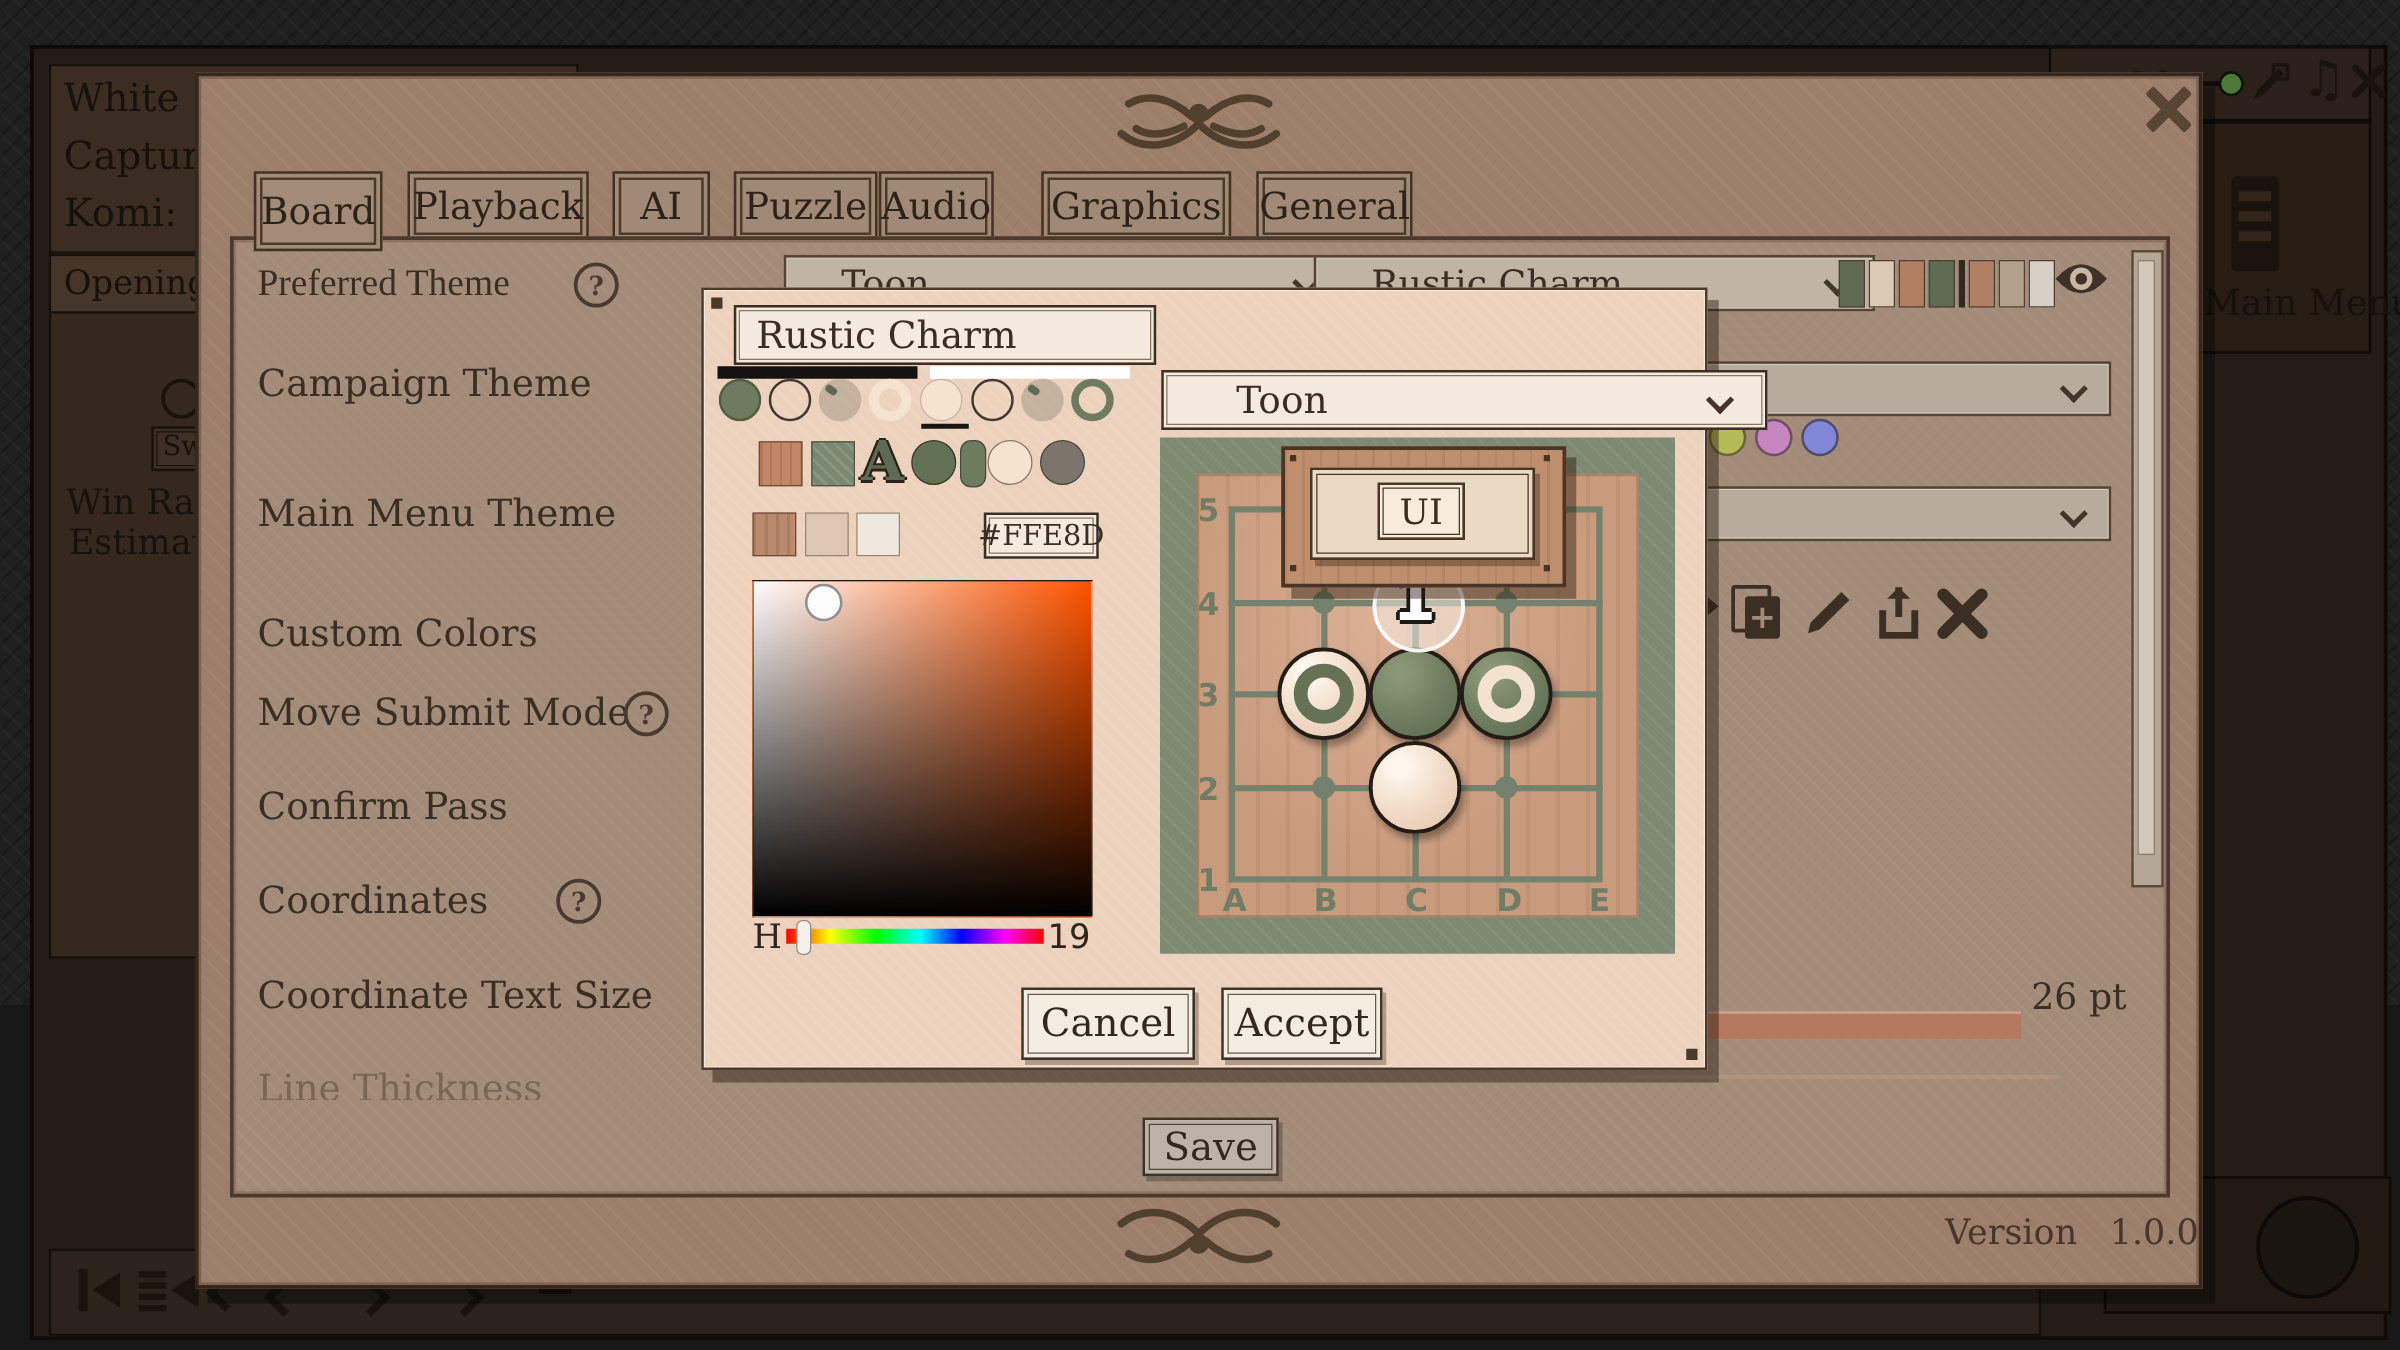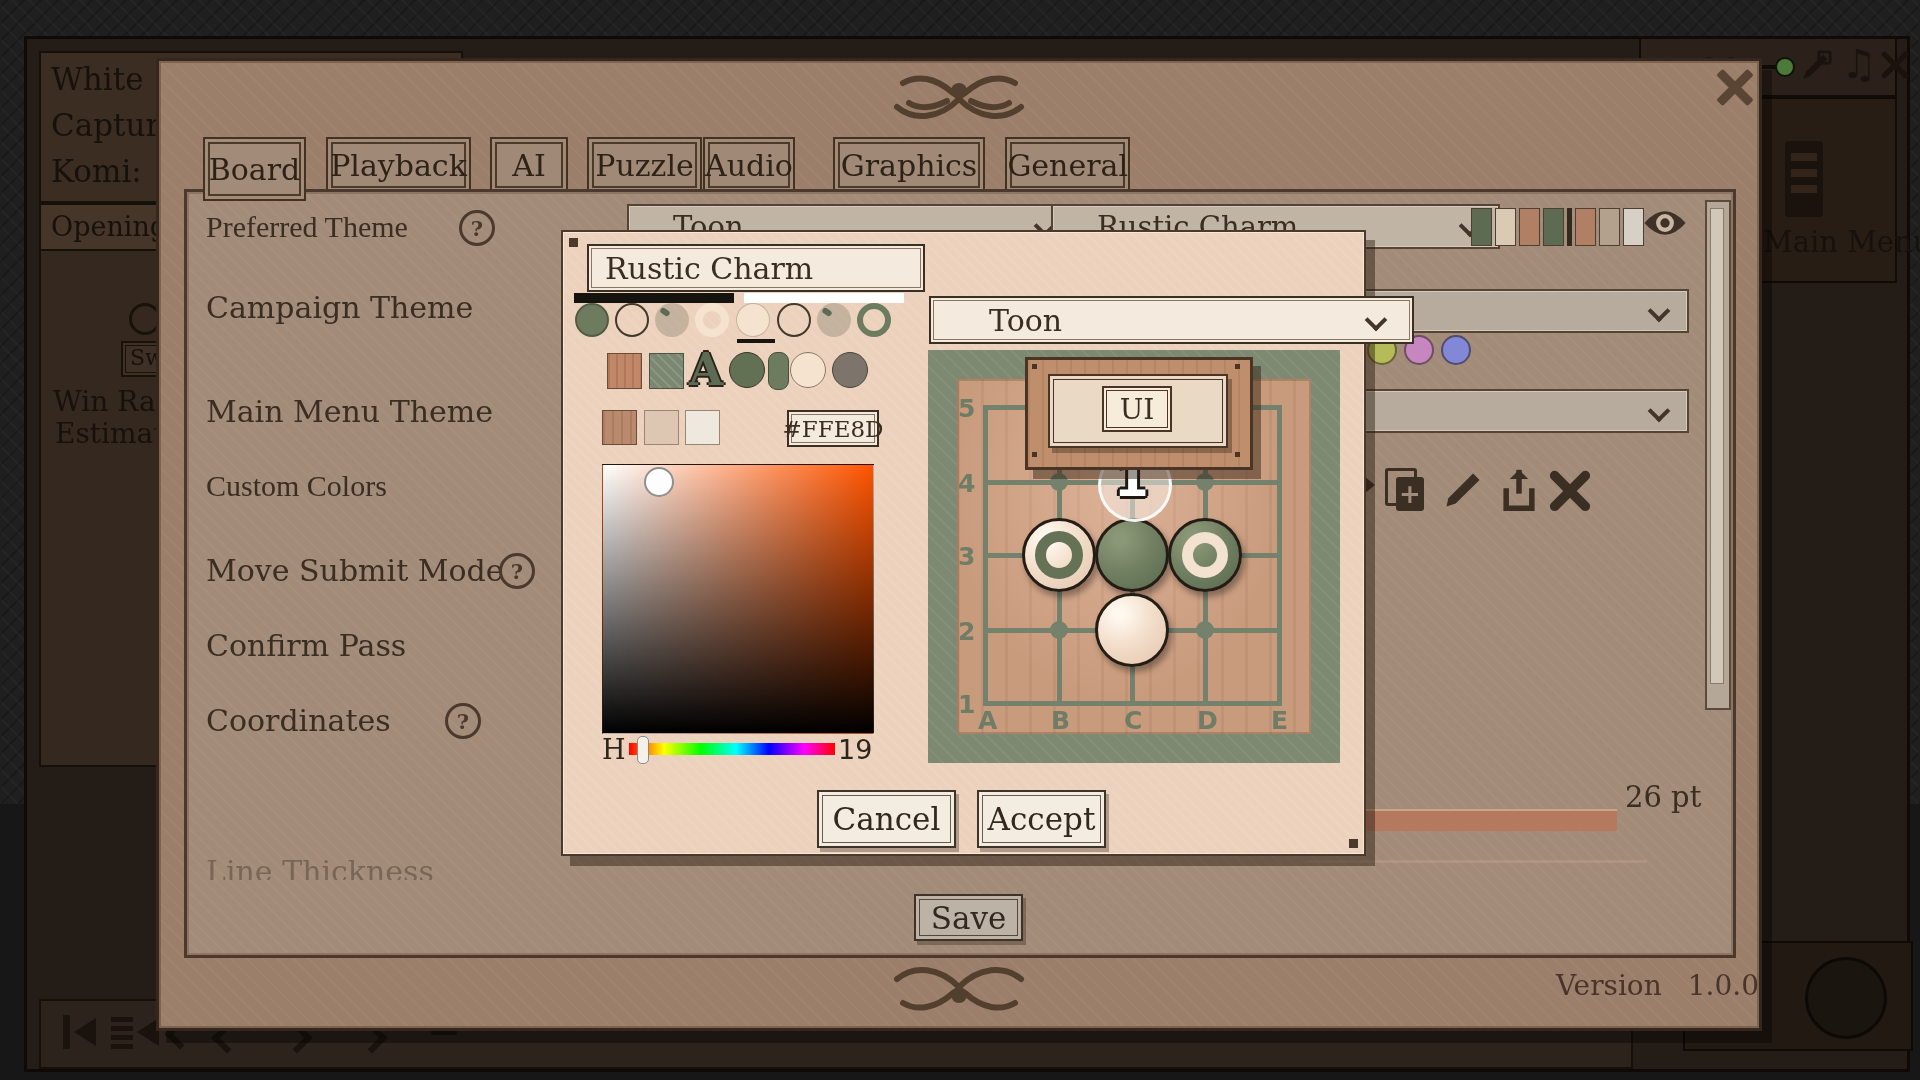--- a/index.html
+++ b/index.html
@@ -172,30 +172,31 @@
       </div>
 
     <div class="abs" id="panel">
 
       <div class="abs rowlab" style="left:19px;top:18px;font-family:Liberation Serif, serif;">Preferred Theme</div>
       <div class="abs help" style="left:272px;top:18px;">
           <span>?</span>
         </div>
       <div class="abs rowlab" style="left:19px;top:202px;">Main Menu Theme</div>
       <div class="abs rowlab" style="left:19px;top:98px;">Campaign Theme</div>
-      <div class="abs rowlab" style="left:19px;top:277px;font-family:Liberation Serif, serif;">Custom Colors</div>
+      <div class="abs rowlab" style="left:19px;top:298px;">Custom Colors</div>
       <div class="abs rowlab" style="left:19px;top:361px;">Move Submit Mode</div>
       <div class="abs help" style="left:312px;top:361px;">
           <span>?</span>
         </div>
       <div class="abs rowlab" style="left:19px;top:436px;">Confirm Pass</div>
       <div class="abs rowlab" style="left:19px;top:511px;">Coordinates</div>
       <div class="abs help" style="left:258px;top:511px;">
           <span>?</span>
         </div>
+      <div class="abs rowlab" style="left:19px;top:587px;">Coordinate Text Size</div>
       <div class="abs" style="left:19px;top:662px;width:300px;height:26px;overflow:hidden;opacity:.4;">
         <span class="rowlab">Line Thickness</span>
       </div>
 
       <div class="abs dd" style="left:440px;top:12px;width:400px;height:41px;">
         <span>Toon</span>
         <span class="chev"></span>
       </div>
       <div class="abs dd" style="left:864px;top:12px;width:401px;height:41px;">
         <span>Rustic Charm</span>

